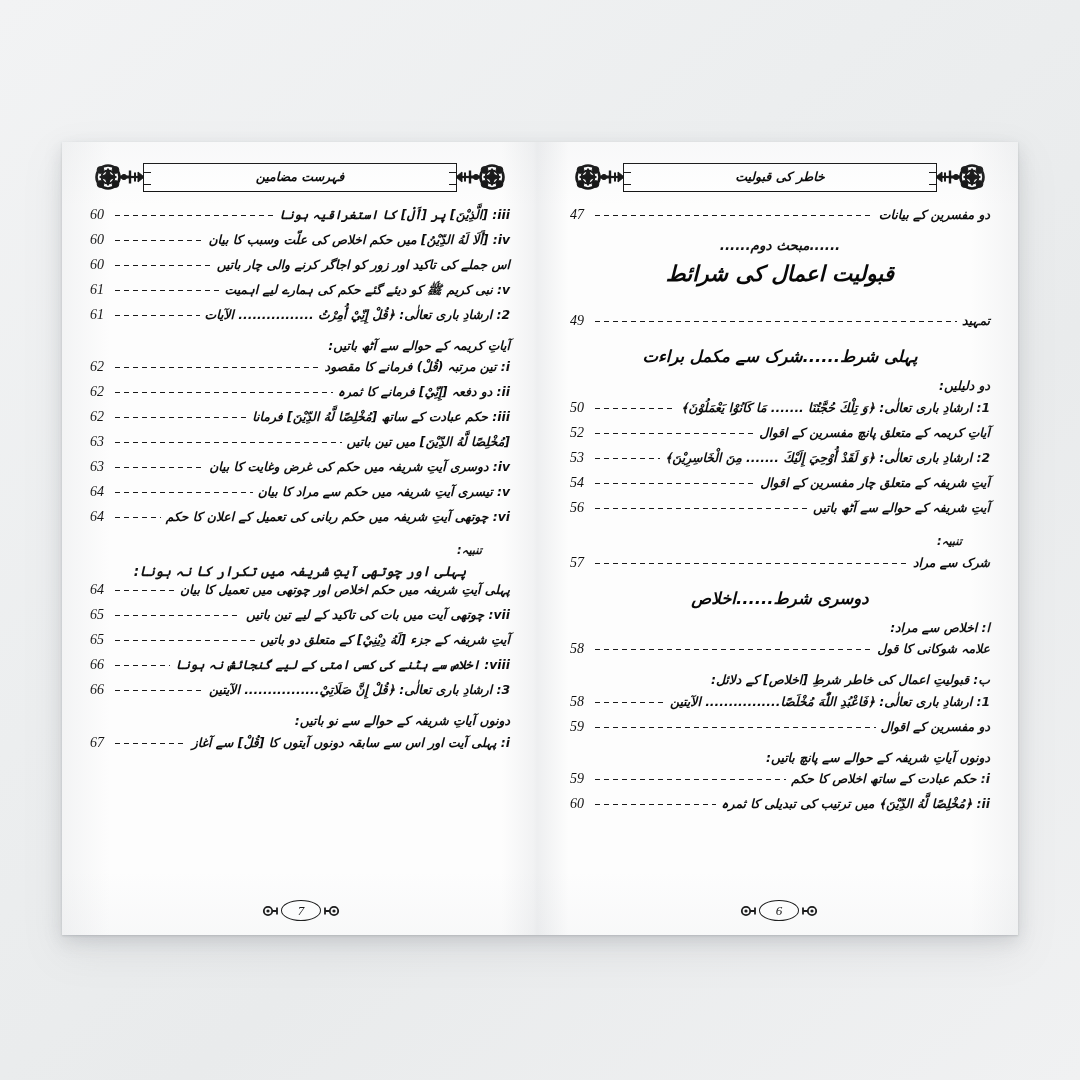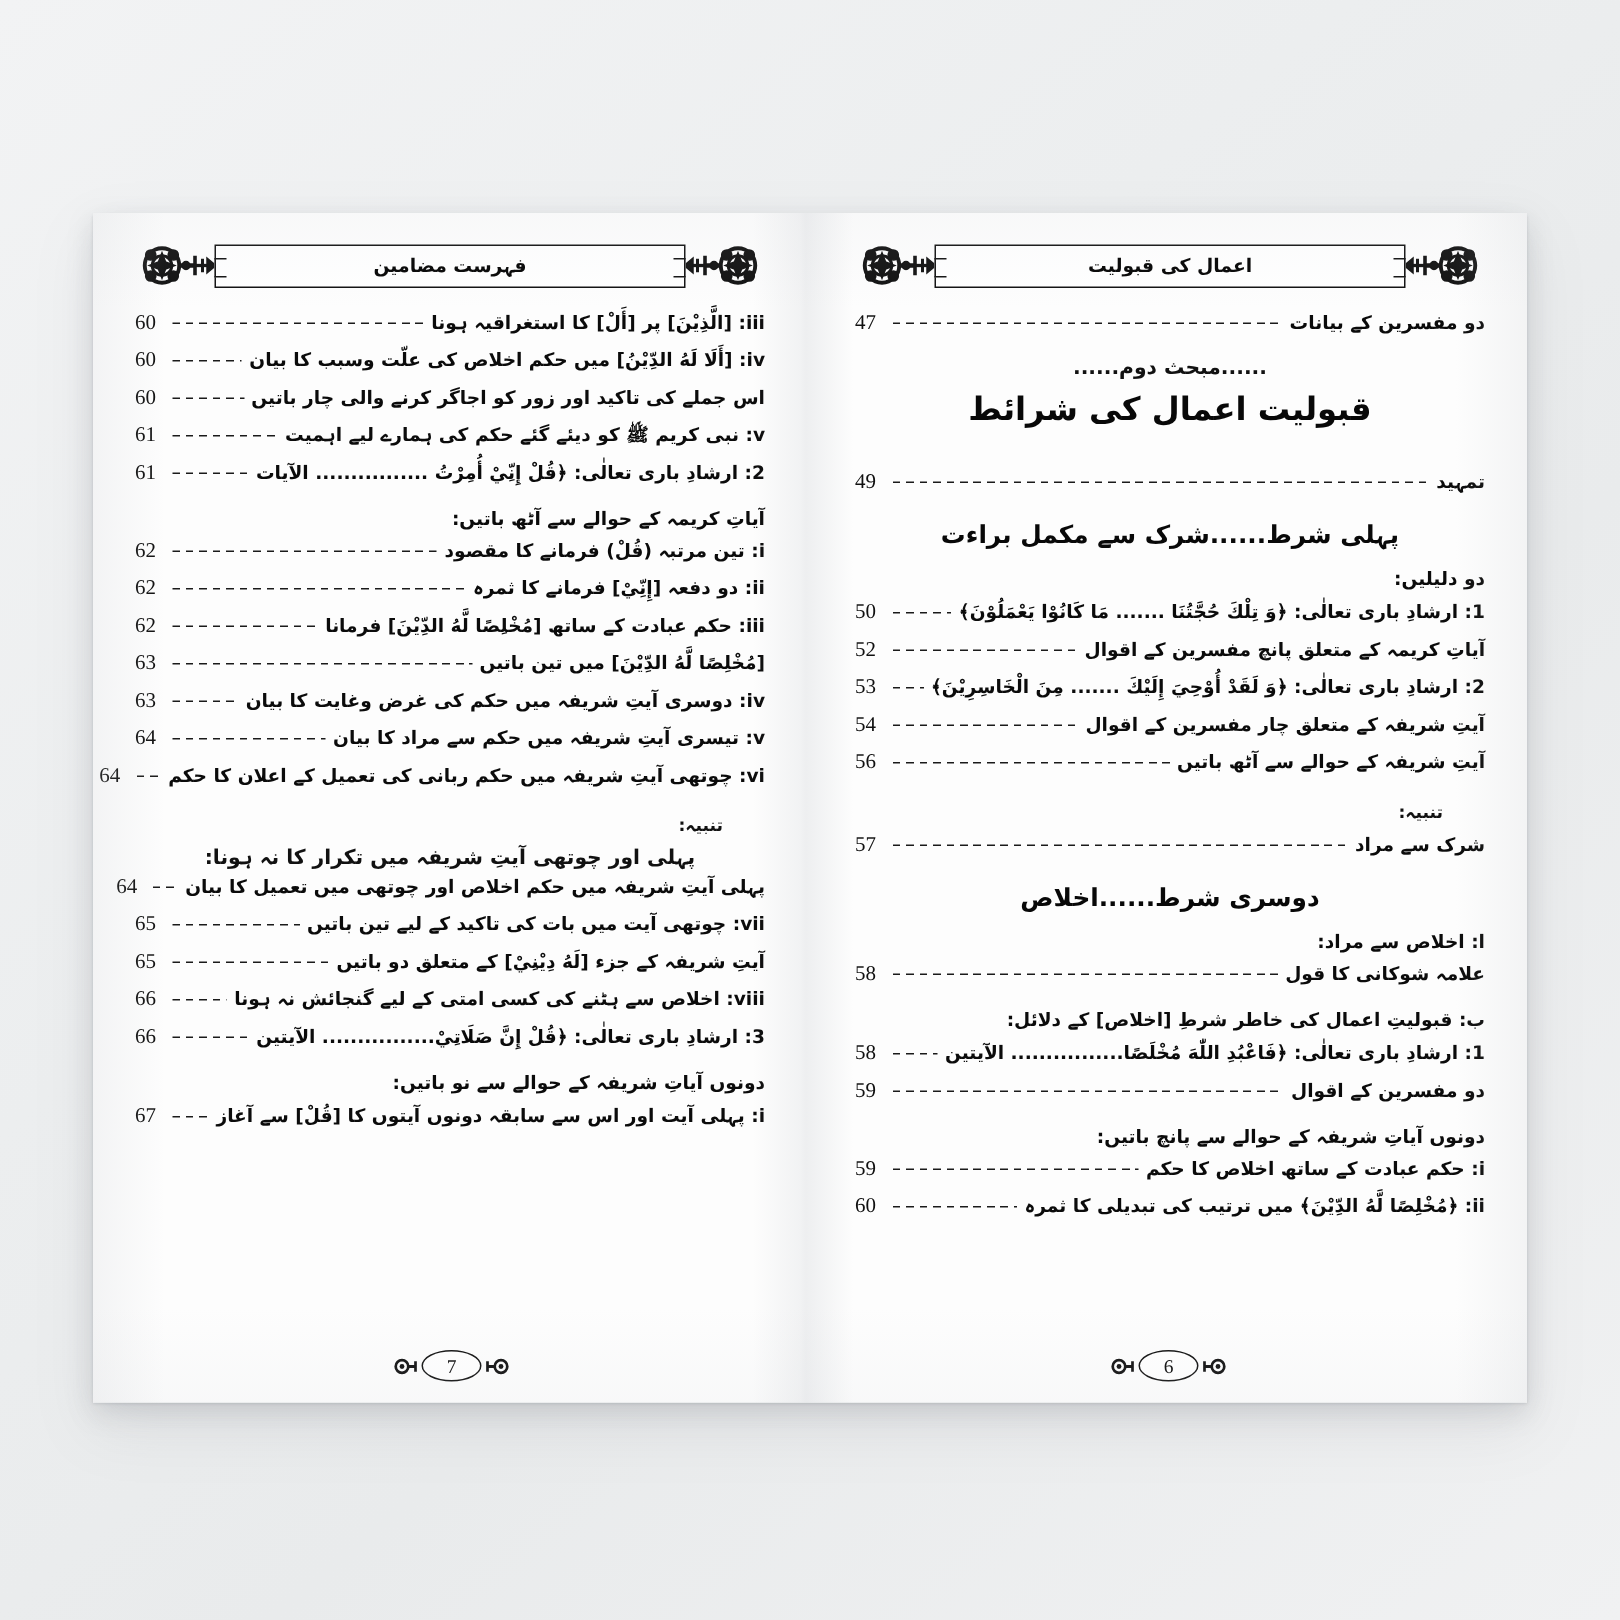--- a/index.html
+++ b/index.html
@@ -14,20 +14,21 @@
     background: linear-gradient(140deg, #f2f3f4 0%, #eceeef 38%, #e9ebec 62%, #f0f1f2 100%);
     font-family: "DejaVu Sans", "Liberation Sans", sans-serif;
   }
 
   
   #stage {
     position: absolute;
     left: 0; top: 0;
     width: 900px;
     height: 1080px;
+    font-style: italic;
   }
 
   
   #book {
     position: absolute;
     left: 62px;
     top: 142px;
     width: 956px;
     height: 793px;
     display: flex;
@@ -454,21 +455,21 @@
               <path d="M16 10.5 L16 23.5" stroke-width="2.4"></path>
               <path d="M11 12.5 L11 21.5" stroke-width="2"></path>
               <path d="M16 17 L2 17" stroke-width="2.2"></path>
               <path d="M2 17 L8 12 L8 22 Z"></path>
               <circle cx="22" cy="17" r="2.6"></circle>
             </g>
           </svg>
         </span>
 
         <div class="hdr-box">
-          <span class="hdr-title">اعمال کی قبولیت</span>
+          <span class="hdr-title">خاطر کی قبولیت</span>
         </div>
 
         <span class="hdr-orn">
           <svg width="56" height="34" viewBox="0 0 56 34" aria-hidden="true">
             <g fill="#111" stroke="#111" stroke-width="1" transform="translate(56,0) scale(-1,1)">
               <circle cx="38" cy="17" r="11.5" fill="none" stroke-width="2.6"></circle>
               <circle cx="38" cy="17" r="6.5" fill="none" stroke-width="2"></circle>
               <path d="M38 8.5 L40.4 14.6 L46.5 17 L40.4 19.4 L38 25.5 L35.6 19.4 L29.5 17 L35.6 14.6 Z"></path>
               <circle cx="30.5" cy="10" r="3.4"></circle>
                 <circle cx="45.5" cy="10" r="3.4"></circle>

